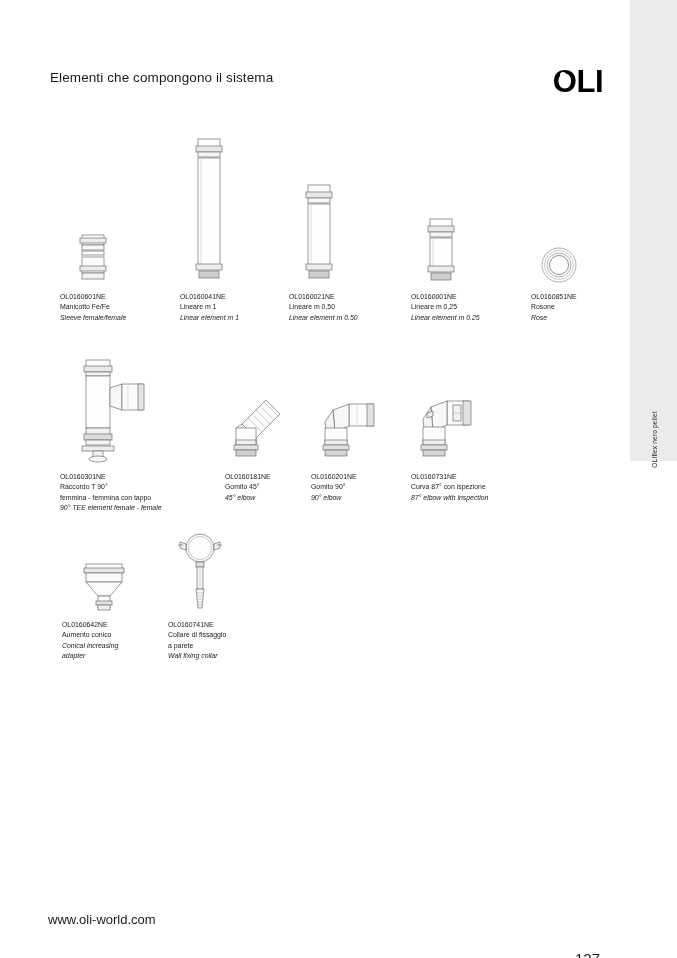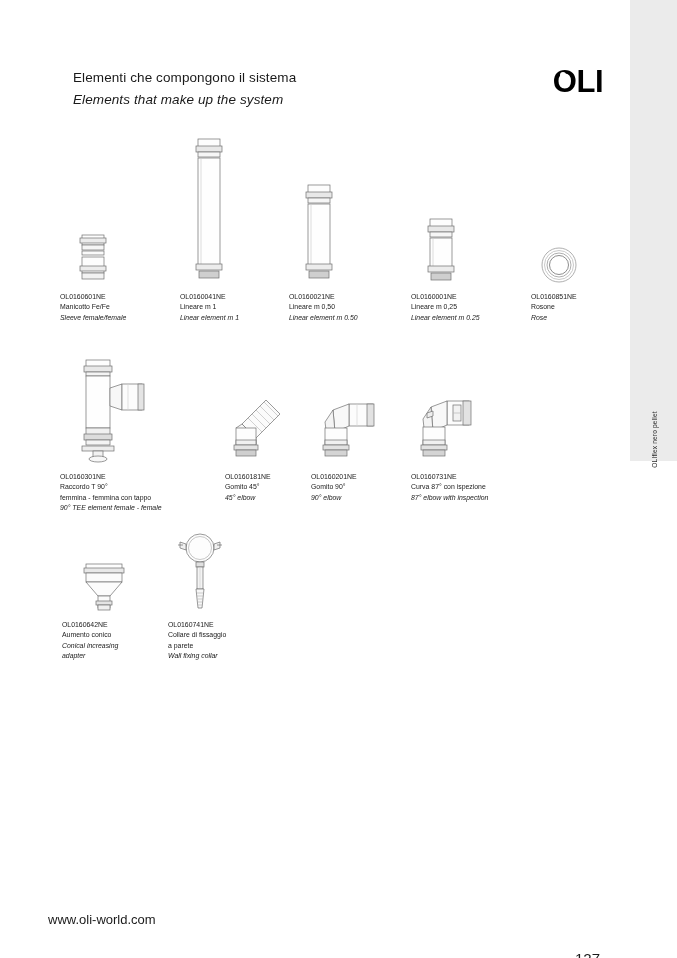--- a/index.html
+++ b/index.html
@@ -55,21 +55,21 @@
     position: absolute;
     width: 6px;
     height: 6px;
     border-radius: 50%;
     background: #fff;
     top: 6px;
     left: 7.5px;
   }
 
   
-  .heading-block { position: absolute; left: 50px; top: 70px; margin-left: 23px; }
+  .heading-block { position: absolute; left: 50px; top: 70px; }
   .heading-it { font-size: 13.5px; color: #1a1a1a; letter-spacing: .1px; }
   .heading-en { font-size: 13.5px; font-style: italic; color: #1a1a1a; margin-top: 7px; letter-spacing: .1px; }
 
   
   .item { position: absolute; }
   .art { position: absolute; }
   .caption { position: absolute; font-size: 6.9px; line-height: 10.4px; color: #1a1a1a; white-space: nowrap; }
   .caption .code { display: block; }
   .caption .it { display: block; }
   .caption .en { display: block; font-style: italic; }
@@ -90,21 +90,20 @@
 
 <div class="logo">
   <span class="o-mark">
     <span>OLI</span>
     <span class="o-dot"></span>
   </span>
 </div>
 
 <div class="heading-block">
   <div class="heading-it">Elementi che compongono il sistema</div>
-  <div class="heading-en">Elements that make up the system</div>
 </div>
 
 <div class="item">
   <div class="art" style="left:76px; top:232px;">
     <svg class="pipe-svg" width="34" height="52" viewBox="0 0 34 52">
       <g stroke="#6f6f6f" stroke-width="0.7" fill="#fdfdfd">
         <rect x="6" y="3" width="22" height="10"></rect>
         <rect x="4" y="6" width="26" height="5" fill="#ececec"></rect>
         <rect x="6" y="13" width="22" height="5" fill="#f6f6f6"></rect>
         <rect x="6" y="19" width="22" height="4" fill="#fafafa"></rect>

